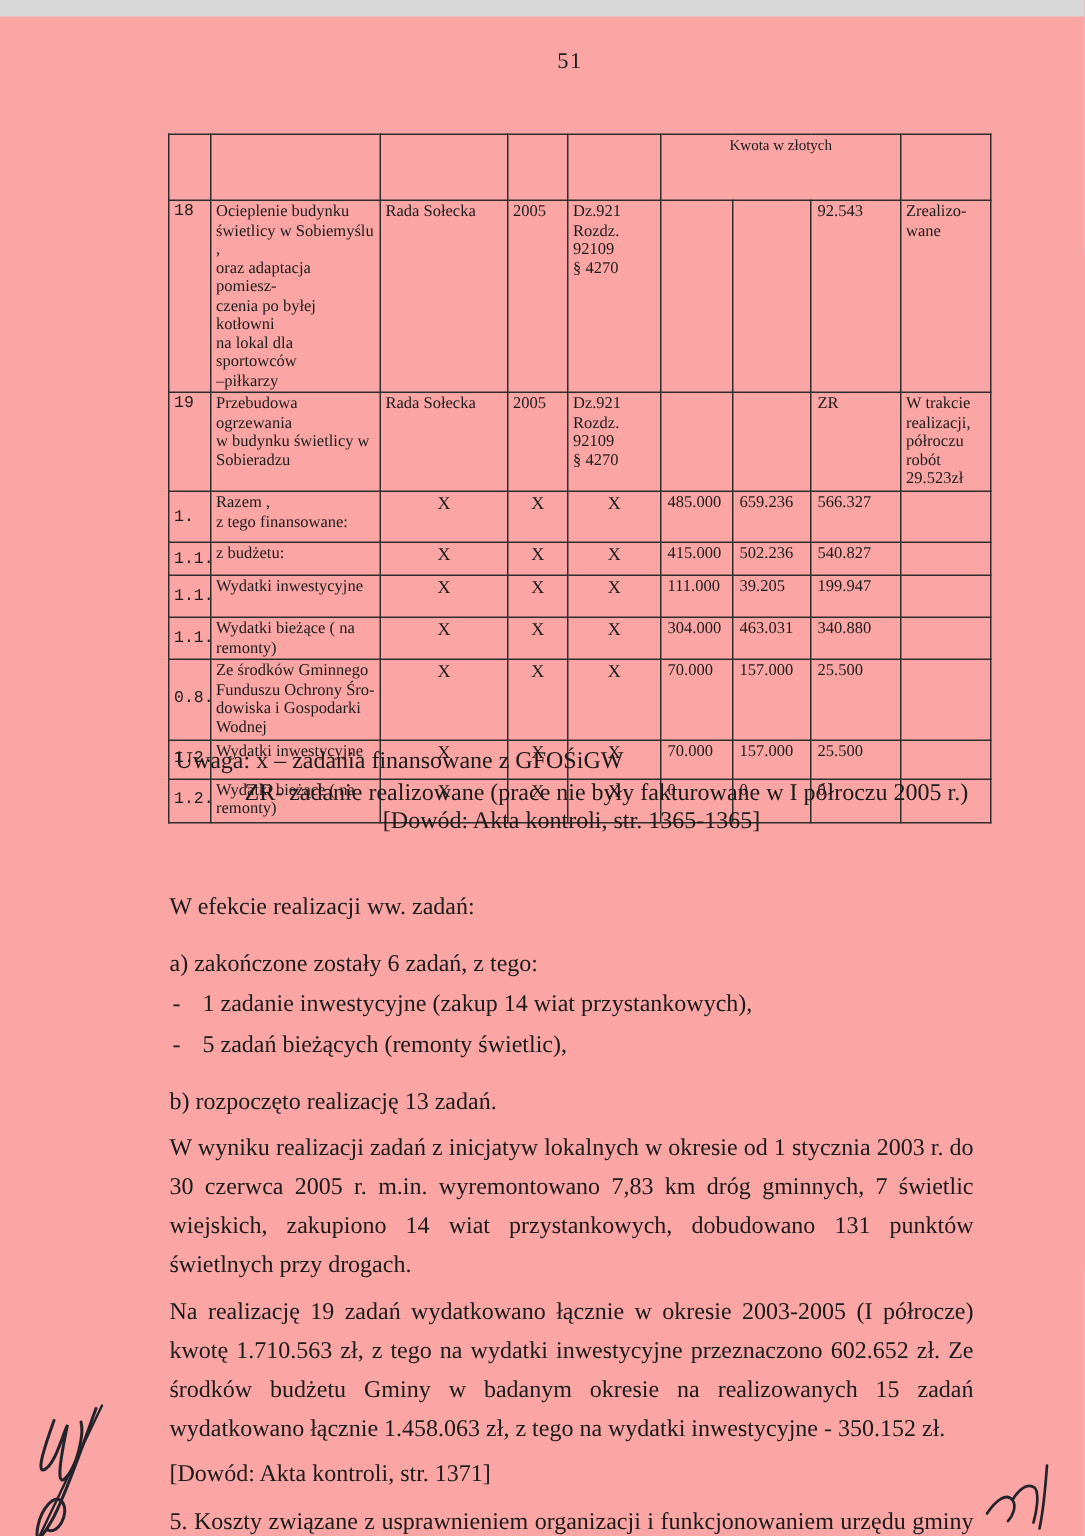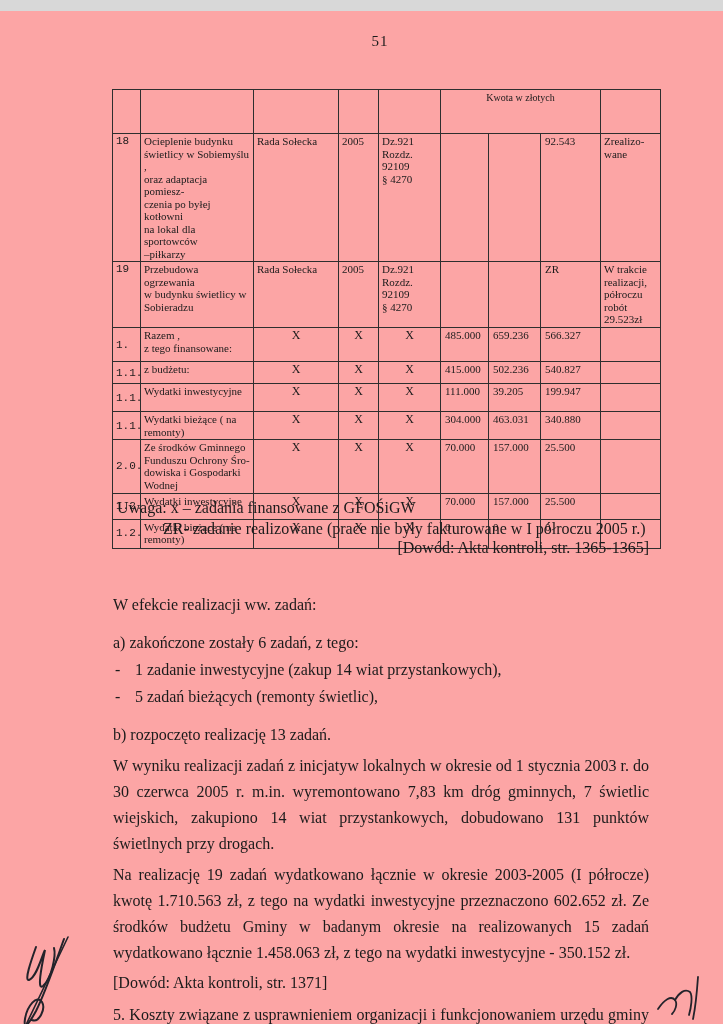--- a/index.html
+++ b/index.html
@@ -27,21 +27,21 @@
   tbody tr:nth-child(5){height:28px;}
   tbody tr:nth-child(6){height:27px;}
   tbody tr:nth-child(7){height:52px;}
   tbody tr:nth-child(8){height:26px;}
   tbody tr:nth-child(9){height:29px;}
 
   
   .textblock{position:absolute;left:113px;top:484px;width:536px;font-size:16px;}
   .note-uwaga{margin:4px 0 0 4px;}
   .note-zr{margin:3px 0 0 50px;}
-  .note-dowod{margin:1px 0 0 0;text-align:right;}
+  .note-dowod{margin:1px 0 0 0;text-align:center;}
   .plain-line{margin-top:11px;line-height:27px;}
   .intro-line{margin-top:34px;line-height:27px;font-family:Liberation Serif, serif;}
   .dash-item{position:relative;padding-left:22px;line-height:27px;}
   .dash-item .dash{position:absolute;left:2px;}
   .para{margin-top:5px;text-align:justify;line-height:26px;}
   .dowod2{margin-top:4px;text-align:left;padding-right:4px;line-height:26px;}
   .para-last{margin-top:6px;text-align:justify;line-height:26px;}
 
   
   .sig{position:absolute;}
@@ -160,21 +160,21 @@
 remonty)</td>
             <td class="c-x">X</td>
             <td class="c-x">X</td>
             <td class="c-x">X</td>
             <td class="c-amt">304.000</td>
             <td class="c-amt">463.031</td>
             <td class="c-amt">340.880</td>
             <td class="c-status"></td>
           </tr>
           <tr>
-            <td class="c-no mid">2.0.</td>
+            <td class="c-no mid">0.8.</td>
             <td class="c-task">Ze środków Gminnego
 Funduszu Ochrony Śro-
 dowiska  i Gospodarki
 Wodnej</td>
             <td class="c-x">X</td>
             <td class="c-x">X</td>
             <td class="c-x">X</td>
             <td class="c-amt">70.000</td>
             <td class="c-amt">157.000</td>
             <td class="c-amt">25.500</td>

